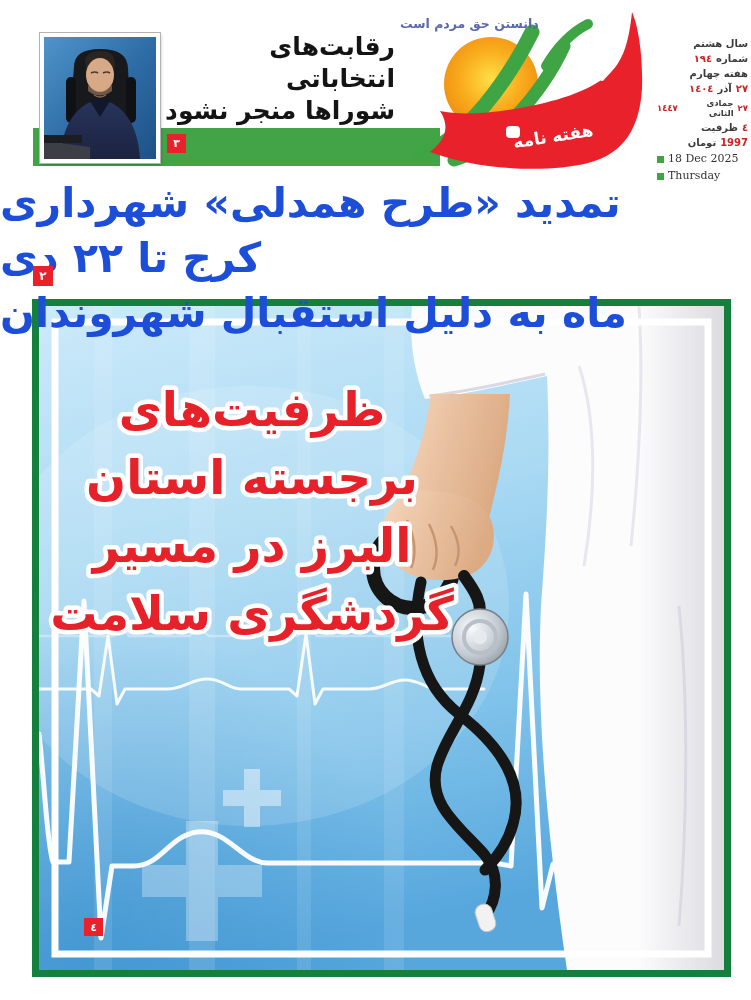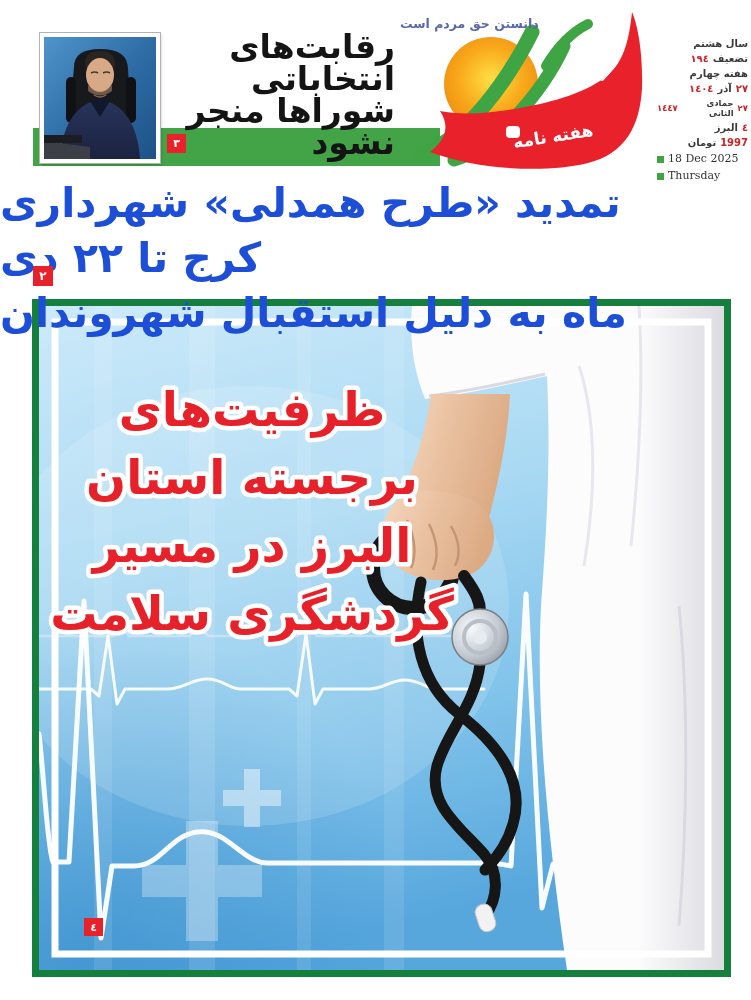--- a/index.html
+++ b/index.html
@@ -5,21 +5,21 @@
   html,body{margin:0;padding:0;background:#fff;}
   .page{position:relative;width:751px;height:1000px;background:#fff;overflow:hidden;
         font-family:"DejaVu Sans",sans-serif;}
 
   
   .green-bar{position:absolute;left:33px;top:128px;width:407px;height:38px;background:#43a447;}
   .portrait{position:absolute;left:40px;top:33px;width:112px;height:122px;background:#2a6fa8;
             border:4px solid #fff;outline:1px solid #b3b3b3;box-shadow:1px 2px 3px rgba(0,0,0,.25);z-index:4;}
   .portrait svg{display:block;}
   .story-top-headline{position:absolute;left:157px;top:31px;width:238px;text-align:right;
-            font-weight:bold;font-size:33px;line-height:32px;color:#141414;z-index:3;}
+            font-weight:bold;font-size:25px;line-height:32px;color:#141414;z-index:3;}
   .badge{position:absolute;background:#e8212a;color:#fff;display:flex;align-items:center;justify-content:center;
          font-size:11px;font-weight:bold;z-index:6;}
   .badge-3{left:167px;top:134px;width:19px;height:19px;}
   .badge-2{left:33px;top:266px;width:20px;height:20px;font-size:12px;}
   .badge-4{left:45px;top:612px;width:19px;height:18px;}
 
   
   .logo{position:absolute;left:396px;top:2px;width:250px;height:172px;z-index:5;}
   .logo svg{display:block;}
   .tagline{position:absolute;left:4px;top:14px;width:160px;text-align:left;
@@ -124,21 +124,21 @@
     <div class="tagline">دانستن حق مردم است</div>
   </div>
 
   <ul class="meta">
     <li>
       <span class="sq"></span>
       <span>سال هشتم</span>
     </li>
     <li>
       <span class="sq"></span>
-      <span>تضعیف</span>
+      <span>شماره</span>
       <span class="num">١٩٤</span>
     </li>
     <li>
       <span class="sq"></span>
       <span>هفته چهارم</span>
     </li>
     <li>
       <span class="sq"></span>
       <span class="num">٢٧</span>
       <span>آذر</span>
@@ -146,21 +146,21 @@
     </li>
     <li class="small">
       <span class="sq"></span>
       <span class="num">٢٧</span>
       <span>جمادی الثانی</span>
       <span class="num">١٤٤٧</span>
     </li>
     <li>
       <span class="sq"></span>
       <span class="num">٤</span>
-      <span>البرز</span>
+      <span>ظرفیت</span>
     </li>
     <li>
       <span class="sq"></span>
       <span class="num">1997</span>
       <span>تومان</span>
     </li>
     <li class="en">
       <span class="sq"></span>
       <span>18 Dec 2025</span>
     </li>

